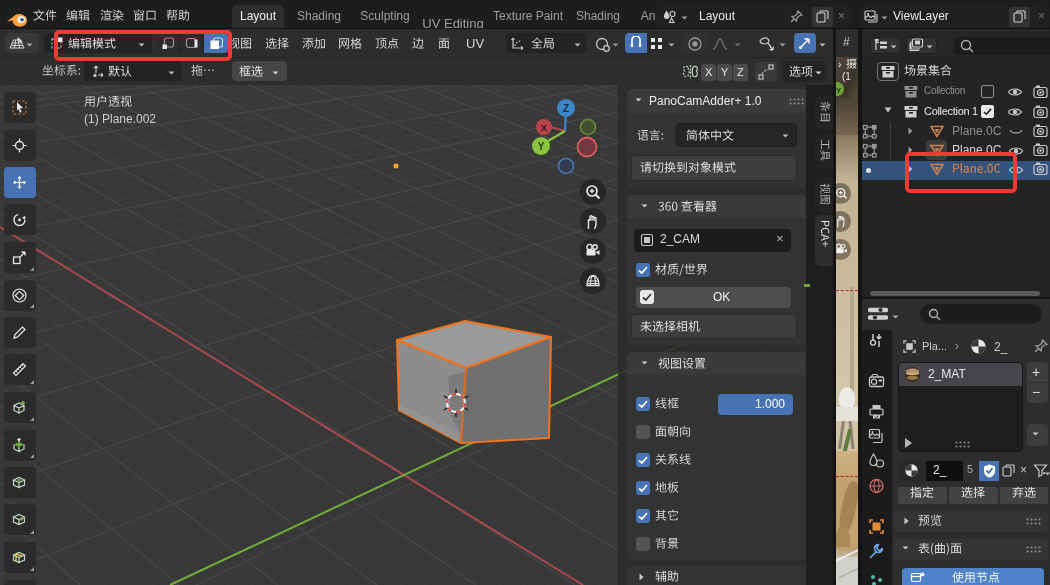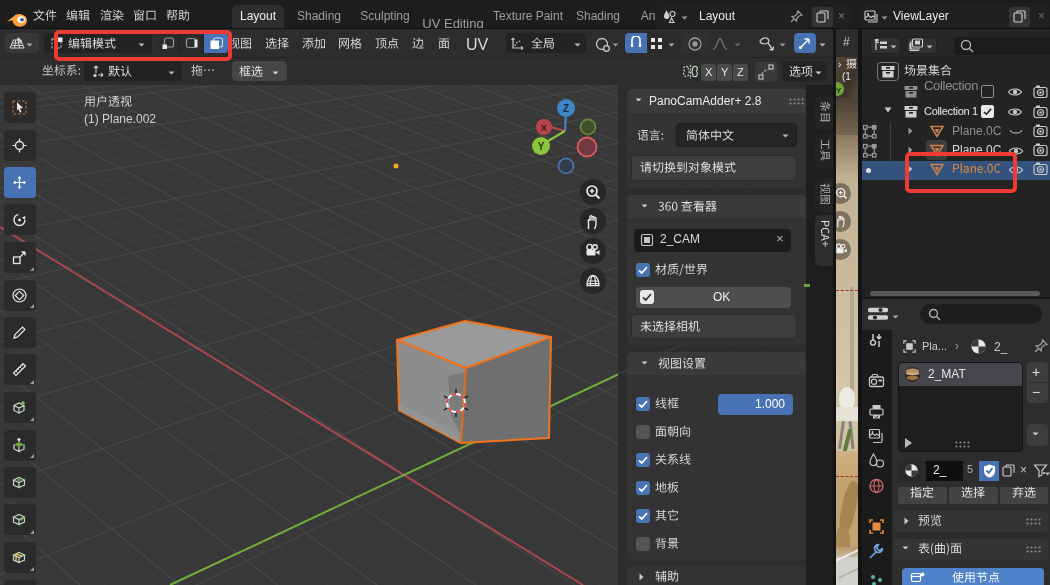--- a/index.html
+++ b/index.html
@@ -152,21 +152,21 @@
     <div style="position:absolute;left:412px;top:37px;">
       <svg width="12" height="13" viewBox="0 0 12.00 12.72" style="display:block">
         <path d="M1.0 1.2C1.6 1.8 2.4 2.7 2.8 3.2L3.6 2.6C3.2 2.1 2.3 1.3 1.7 0.7ZM6.6 0.7C6.6 1.3 6.6 2.0 6.6 2.6H4.1V3.5H6.5C6.3 5.8 5.7 7.7 3.8 8.9C4.0 9.0 4.3 9.3 4.4 9.5C6.5 8.2 7.2 6.1 7.5 3.5H10.1C10.0 6.9 9.8 8.2 9.5 8.5C9.4 8.6 9.2 8.7 9.0 8.7C8.7 8.7 8.1 8.7 7.4 8.6C7.5 8.9 7.6 9.2 7.7 9.5C8.3 9.5 9.0 9.6 9.4 9.5C9.8 9.5 10.0 9.4 10.3 9.1C10.7 8.6 10.9 7.1 11.0 3.1C11.1 2.9 11.1 2.6 11.1 2.6H7.5C7.5 2.0 7.6 1.3 7.6 0.7ZM3.0 4.5H0.5V5.4H2.1V9.2C1.5 9.4 0.9 9.9 0.3 10.7L1.0 11.5C1.5 10.7 2.1 9.9 2.5 9.9C2.8 9.9 3.2 10.4 3.7 10.7C4.5 11.3 5.6 11.4 7.1 11.4C8.3 11.4 10.5 11.3 11.4 11.3C11.4 11.0 11.6 10.5 11.7 10.2C10.5 10.4 8.6 10.5 7.2 10.5C5.7 10.5 4.7 10.4 3.9 9.9C3.5 9.6 3.2 9.4 3.0 9.2Z" fill="#d8d8d8"></path>
       </svg>
     </div>
     <div style="position:absolute;left:438px;top:37px;">
       <svg width="12" height="13" viewBox="0 0 12.00 12.72" style="display:block">
         <path d="M4.7 6.6H7.2V7.9H4.7ZM4.7 5.8V4.5H7.2V5.8ZM4.7 8.6H7.2V10.0H4.7ZM0.7 1.3V2.1H5.3C5.2 2.6 5.1 3.2 5.0 3.6H1.2V11.5H2.1V10.9H9.8V11.5H10.8V3.6H5.9L6.4 2.1H11.3V1.3ZM2.1 10.0V4.5H3.8V10.0ZM9.8 10.0H8.0V4.5H9.8Z" fill="#d8d8d8"></path>
       </svg>
     </div>
-    <div class="tx" style="left:466px;top:36px;font-size:16px;color:#d8d8d8">UV</div>
+    <div class="tx" style="left:466px;top:36px;font-size:13px;color:#d8d8d8">UV</div>
     <div class="ab" style="left:506px;top:33px;width:80px;height:20px;background:#232323;border-radius:4px"></div>
     <svg class="ab" style="left:510px;top:36px" width="15" height="15" viewBox="0 0 15 15" fill="none" stroke="#c8c8c8" stroke-width="1.2">
 <path d="M3 2 V12 H13"></path>
       <path d="M3 2 L1.5 4 M3 2 L4.5 4 M13 12 L11 10.5 M13 12 L11 13.5"></path>
       <path d="M5 10 A6 6 0 0 1 11 5" stroke-dasharray="1.5 1.5"></path>
 </svg>
     <div style="position:absolute;left:531px;top:37px;">
       <svg width="24" height="13" viewBox="0 0 24.00 12.72" style="display:block">
         <path d="M5.9 0.3C4.7 2.3 2.5 4.0 0.3 5.0C0.5 5.2 0.8 5.5 0.9 5.7C1.4 5.5 1.9 5.2 2.4 4.9V5.7H5.5V7.6H2.4V8.4H5.5V10.4H0.9V11.2H11.1V10.4H6.5V8.4H9.7V7.6H6.5V5.7H9.7V4.9C10.2 5.2 10.6 5.5 11.1 5.8C11.2 5.5 11.5 5.2 11.7 5.0C9.8 4.0 8.0 2.8 6.5 1.0L6.7 0.7ZM2.4 4.9C3.8 4.0 5.0 2.9 6.0 1.7C7.1 3.0 8.4 4.0 9.7 4.9Z M13.8 1.1V4.0C13.8 5.9 13.7 8.7 12.3 10.6C12.5 10.7 12.9 11.0 13.1 11.2C14.1 9.7 14.5 7.8 14.6 6.0H22.0C21.9 9.1 21.8 10.3 21.5 10.5C21.4 10.7 21.3 10.7 21.0 10.7C20.8 10.7 20.2 10.7 19.6 10.6C19.7 10.9 19.8 11.2 19.8 11.5C20.5 11.5 21.1 11.5 21.5 11.5C21.8 11.4 22.1 11.4 22.3 11.1C22.6 10.7 22.8 9.3 22.9 5.7C23.0 5.5 23.0 5.2 23.0 5.2H14.7L14.7 4.2H22.1V1.1ZM14.7 1.9H21.2V3.4H14.7ZM15.7 7.0V10.8H16.5V10.1H20.3V7.0ZM16.5 7.7H19.4V9.3H16.5Z" fill="#e0e0e0"></path>
       </svg>
@@ -618,21 +618,21 @@
       <path d="M4 3.8 L9.8 6.2 M4 3.8 L4 11.3" stroke="#f2cd4a" stroke-width="1.3"></path>
     </svg>
     <div class="ab" style="left:30px;top:567px;width:0;height:0;border-left:4px solid transparent;border-bottom:4px solid #9a9a9a"></div>
     <div class="ab" style="left:4px;top:580px;width:32px;height:31px;background:#2b2b2b;border-radius:4px"></div>
     <div class="ab" style="left:618px;top:85px;width:192px;height:500px;background:rgba(43,43,43,0.88)"></div>
     <div class="ab" style="left:627px;top:89px;width:180px;height:99px;background:#333333;border-radius:5px"></div>
     <div class="ab" style="left:627px;top:89px;width:180px;height:24px;background:#3a3a3a;border-radius:5px 5px 0 0"></div>
     <svg class="ab" style="left:635px;top:98px" width="7" height="4" viewBox="0 0 7 4">
       <path d="M0.5 0.5 L6.5 0.5 L3.5 3.5 Z" fill="#ccc"></path>
     </svg>
-    <div class="tx" style="left:649px;top:94px;font-size:12px;color:#eaeaea">PanoCamAdder+ 2.8</div>
+    <div class="tx" style="left:649px;top:94px;font-size:12px;color:#eaeaea">PanoCamAdder+ 1.0</div>
     <svg class="ab" style="left:789px;top:98px" width="15" height="7" viewBox="0 0 15 7">
       <circle cx="1.5" cy="1.5" r="1.1" fill="#8a8a8a"></circle>
       <circle cx="5.5" cy="1.5" r="1.1" fill="#8a8a8a"></circle>
       <circle cx="9.5" cy="1.5" r="1.1" fill="#8a8a8a"></circle>
       <circle cx="13.5" cy="1.5" r="1.1" fill="#8a8a8a"></circle>
       <circle cx="1.5" cy="5.5" r="1.1" fill="#8a8a8a"></circle>
       <circle cx="5.5" cy="5.5" r="1.1" fill="#8a8a8a"></circle>
       <circle cx="9.5" cy="5.5" r="1.1" fill="#8a8a8a"></circle>
       <circle cx="13.5" cy="5.5" r="1.1" fill="#8a8a8a"></circle>
     </svg>
@@ -878,21 +878,21 @@
       <svg width="48" height="13" viewBox="0 0 48.00 12.72" style="display:block">
         <path d="M4.9 5.4C5.0 5.3 5.4 5.2 6.0 5.2H6.8C6.3 6.5 5.5 7.6 4.4 8.3L4.2 7.6L2.9 8.1V4.3H4.2V3.4H2.9V0.6H2.1V3.4H0.6V4.3H2.1V8.4C1.5 8.7 0.9 8.9 0.4 9.0L0.7 9.9C1.8 9.5 3.1 9.0 4.4 8.5L4.4 8.4C4.5 8.5 4.9 8.7 5.0 8.9C6.2 8.0 7.1 6.8 7.7 5.2H8.7C7.9 7.8 6.6 9.8 4.5 11.0C4.8 11.1 5.1 11.4 5.2 11.5C7.3 10.2 8.7 8.0 9.5 5.2H10.3C10.1 8.7 9.9 10.1 9.6 10.4C9.4 10.6 9.3 10.6 9.1 10.6C8.9 10.6 8.5 10.6 8.0 10.6C8.1 10.8 8.2 11.2 8.2 11.4C8.7 11.4 9.2 11.4 9.5 11.4C9.9 11.4 10.1 11.3 10.3 11.0C10.8 10.5 11.0 9.0 11.3 4.8C11.3 4.7 11.3 4.4 11.3 4.4H6.5C7.6 3.6 8.9 2.6 10.2 1.5L9.5 1.0L9.3 1.0H4.5V1.9H8.4C7.3 2.8 6.2 3.7 5.8 3.9C5.3 4.2 4.8 4.5 4.5 4.5C4.7 4.7 4.9 5.1 4.9 5.4Z M14.9 2.9H21.1V3.6H14.9ZM14.9 1.5H21.1V2.3H14.9ZM15.2 7.1H20.8V8.2H15.2ZM19.5 9.8C20.6 10.2 22.0 10.9 22.7 11.4L23.3 10.8C22.5 10.3 21.1 9.6 20.1 9.2ZM15.5 9.2C14.8 9.8 13.6 10.3 12.5 10.7C12.7 10.8 13.0 11.1 13.2 11.3C14.2 10.9 15.5 10.2 16.3 9.5ZM17.2 4.5C17.3 4.6 17.4 4.8 17.5 5.0H12.7V5.8H23.3V5.0H18.5C18.4 4.8 18.2 4.5 18.0 4.3H22.0V0.9H14.0V4.3H17.8ZM14.3 6.4V8.9H17.5V10.6C17.5 10.8 17.5 10.8 17.3 10.8C17.2 10.8 16.6 10.8 16.0 10.8C16.1 11.0 16.2 11.3 16.2 11.5C17.1 11.5 17.6 11.5 18.0 11.4C18.3 11.3 18.5 11.1 18.5 10.7V8.9H21.7V6.4Z M29.5 7.1V7.9H24.6V8.6H28.7C27.6 9.5 25.8 10.2 24.3 10.6C24.6 10.8 24.8 11.2 24.9 11.4C26.5 10.9 28.3 10.0 29.5 8.9V11.5H30.4V8.9C31.6 9.9 33.5 10.8 35.0 11.3C35.2 11.1 35.4 10.7 35.6 10.5C34.1 10.2 32.4 9.5 31.3 8.6H35.4V7.9H30.4V7.1ZM29.9 3.9V4.7H27.0V3.9ZM29.6 0.7C29.8 1.0 30.0 1.4 30.1 1.8H27.4C27.7 1.4 27.9 1.0 28.1 0.6L27.2 0.5C26.7 1.5 25.7 2.9 24.4 3.9C24.6 4.0 24.9 4.2 25.0 4.4C25.4 4.1 25.7 3.8 26.1 3.5V7.3H27.0V6.9H35.0V6.2H30.7V5.4H34.2V4.7H30.7V3.9H34.2V3.3H30.7V2.5H34.6V1.8H31.1C30.9 1.4 30.7 0.8 30.4 0.4ZM29.9 3.3H27.0V2.5H29.9ZM29.9 5.4V6.2H27.0V5.4Z M42.2 0.4C41.0 2.3 38.8 3.9 36.5 4.8C36.7 5.0 37.0 5.4 37.1 5.6C37.8 5.3 38.4 5.0 39.0 4.6V5.2H45.0V4.4C45.7 4.8 46.3 5.2 47.0 5.5C47.1 5.2 47.4 4.9 47.6 4.7C45.7 3.9 44.0 2.9 42.6 1.4L43.0 0.9ZM39.3 4.4C40.3 3.7 41.3 2.9 42.1 2.0C43.0 3.0 43.9 3.8 45.0 4.4ZM38.4 6.7V11.5H39.3V10.8H44.9V11.4H45.8V6.7ZM39.3 10.0V7.5H44.9V10.0Z" fill="#dcdcdc"></path>
       </svg>
     </div>
     <svg class="ab" style="left:903px;top:84px" width="16" height="15" viewBox="0 0 16 15">
 <rect x="1.5" y="2" width="13" height="4" fill="#8f8f8f"></rect>
       <rect x="2.5" y="7" width="11" height="6.5" fill="#8f8f8f"></rect>
 <rect x="6" y="3" width="4" height="1.6" fill="#232323"></rect>
       <rect x="6" y="8" width="4" height="1.6" fill="#232323"></rect>
 </svg>
-    <div class="tx" style="left:924px;top:78px;font-size:13px;letter-spacing:-0.3px;color:#8f8f8f">Collection</div>
+    <div class="tx" style="left:924px;top:85px;font-size:10px;letter-spacing:-0.3px;color:#8f8f8f">Collection</div>
     <div class="ab" style="left:981px;top:85px;width:13px;height:13px;border:1.5px solid #909090;border-radius:2px"></div>
     <svg class="ab" style="left:1007px;top:85px" width="16" height="14" viewBox="0 0 16 14" fill="none">
 <path d="M1.5 7 C4 3 12 3 14.5 7 C12 11 4 11 1.5 7 Z" stroke="#c8c8c8" stroke-width="1.2"></path>
 <circle cx="8" cy="7" r="2.2" fill="#c8c8c8"></circle>
     </svg>
     <svg class="ab" style="left:1033px;top:85px" width="15" height="14" viewBox="0 0 15 14" fill="none">
 <rect x="1" y="2.5" width="13" height="10" rx="2" stroke="#c8c8c8" stroke-width="1.2"></rect>
 <circle cx="7.5" cy="7.5" r="3" stroke="#c8c8c8" stroke-width="1.2"></circle>
       <circle cx="7.5" cy="7.5" r="1.2" fill="#c8c8c8"></circle>
 <rect x="3" y="0.5" width="4" height="1.8" fill="#c8c8c8"></rect>

